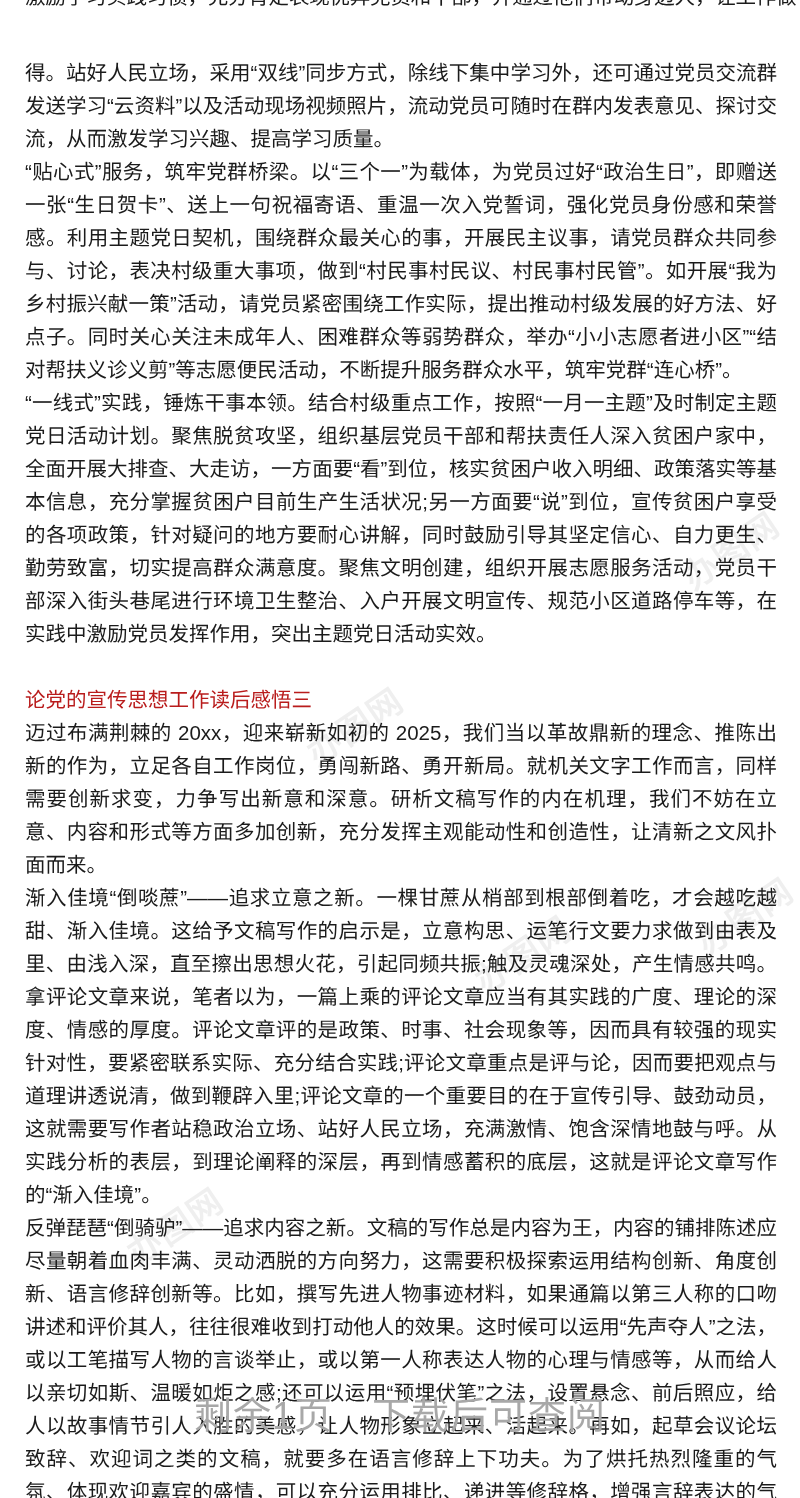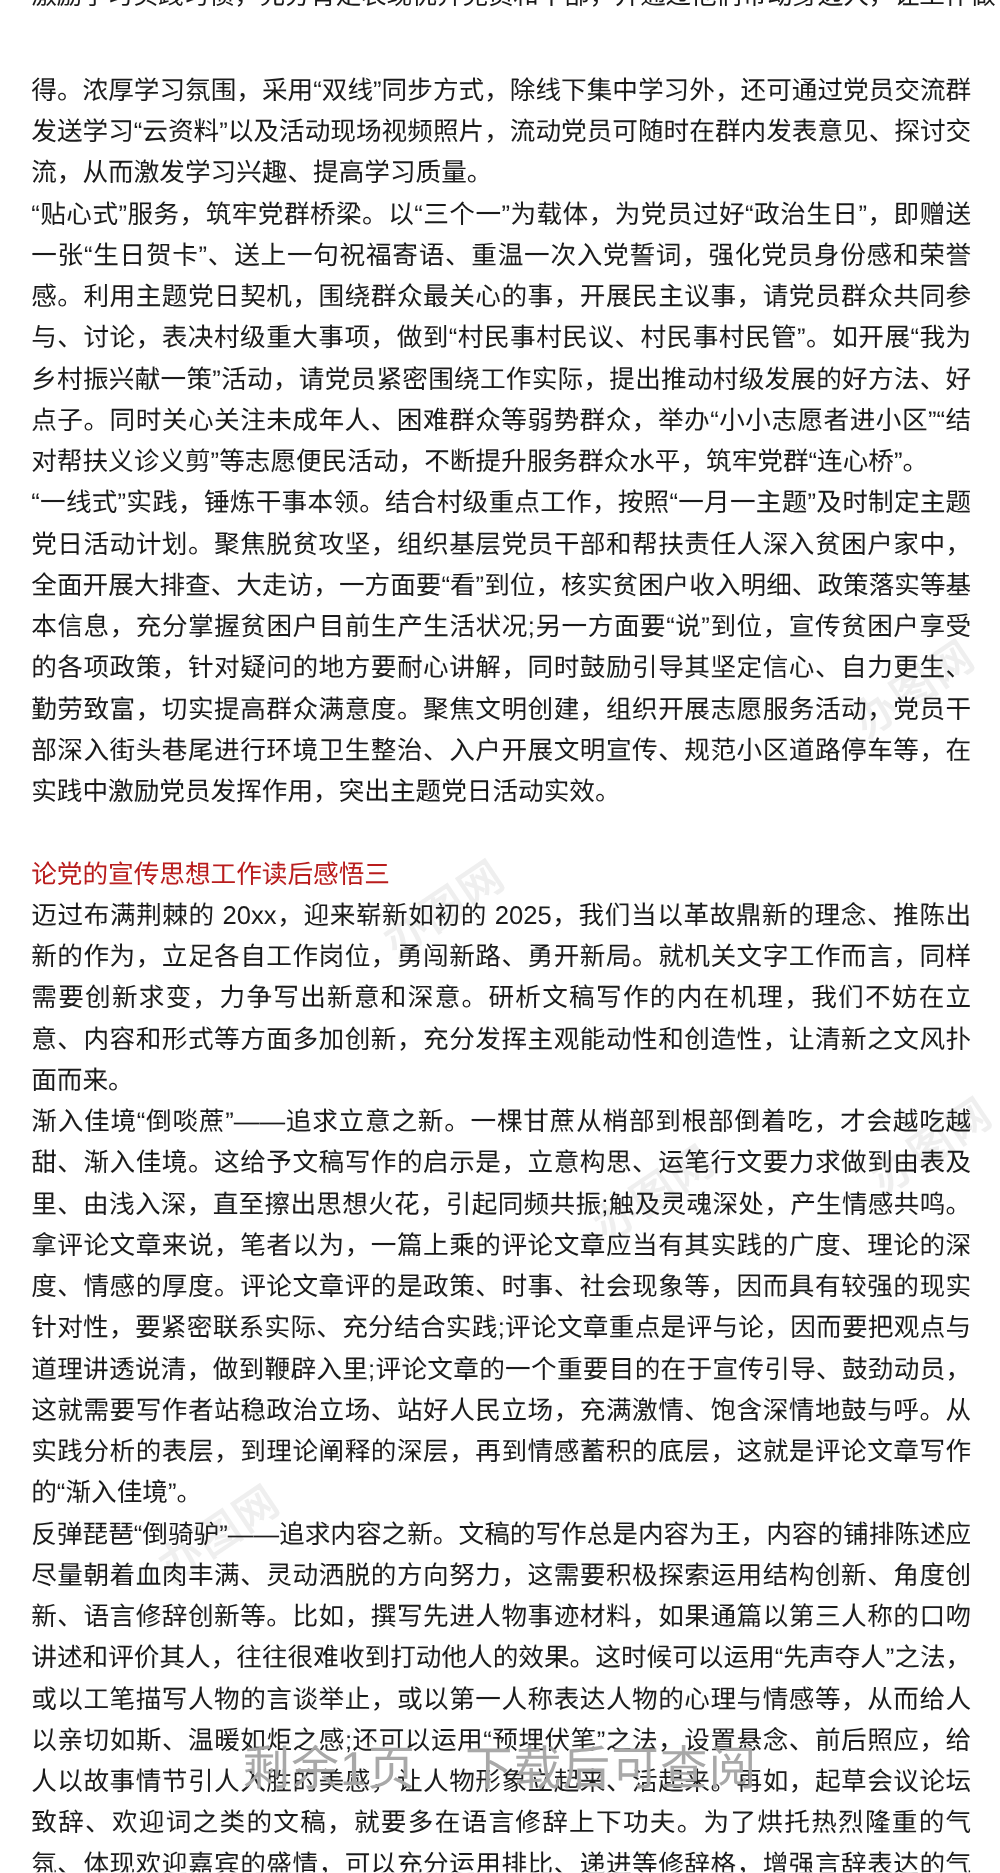--- a/index.html
+++ b/index.html
@@ -118,21 +118,21 @@
   </div>
 
   <div class="watermark wm-4">办图网</div>
   <div class="watermark wm-1">办图网</div>
   <div class="watermark wm-3">办图网</div>
   <div class="watermark wm-2">办图网</div>
   <div class="watermark wm-5">办图网</div>
 
   <div class="doc-body">
 
-    <p class="para">得。浓厚学习氛围，采用“双线”同步方式，除线下集中学习外，还可通过党员交流群发送学习“云资料”以及活动现场视频照片，流动党员可随时在群内发表意见、探讨交流，从而激发学习兴趣、提高学习质量。</p>
+    <p class="para">得。站好人民立场，采用“双线”同步方式，除线下集中学习外，还可通过党员交流群发送学习“云资料”以及活动现场视频照片，流动党员可随时在群内发表意见、探讨交流，从而激发学习兴趣、提高学习质量。</p>
     <p class="para">“贴心式”服务，筑牢党群桥梁。以“三个一”为载体，为党员过好“政治生日”，即赠送一张“生日贺卡”、送上一句祝福寄语、重温一次入党誓词，强化党员身份感和荣誉感。利用主题党日契机，围绕群众最关心的事，开展民主议事，请党员群众共同参与、讨论，表决村级重大事项，做到“村民事村民议、村民事村民管”。如开展“我为乡村振兴献一策”活动，请党员紧密围绕工作实际，提出推动村级发展的好方法、好点子。同时关心关注未成年人、困难群众等弱势群众，举办“小小志愿者进小区”“结对帮扶义诊义剪”等志愿便民活动，不断提升服务群众水平，筑牢党群“连心桥”。</p>
     <p class="para">“一线式”实践，锤炼干事本领。结合村级重点工作，按照“一月一主题”及时制定主题党日活动计划。聚焦脱贫攻坚，组织基层党员干部和帮扶责任人深入贫困户家中，全面开展大排查、大走访，一方面要“看”到位，核实贫困户收入明细、政策落实等基本信息，充分掌握贫困户目前生产生活状况;另一方面要“说”到位，宣传贫困户享受的各项政策，针对疑问的地方要耐心讲解，同时鼓励引导其坚定信心、自力更生、勤劳致富，切实提高群众满意度。聚焦文明创建，组织开展志愿服务活动，党员干部深入街头巷尾进行环境卫生整治、入户开展文明宣传、规范小区道路停车等，在实践中激励党员发挥作用，突出主题党日活动实效。</p>
 
     <div class="blank-line"></div>
 
     <h2 class="section-heading">论党的宣传思想工作读后感悟三</h2>
 
     <p class="para">迈过布满荆棘的 20xx，迎来崭新如初的 2025，我们当以革故鼎新的理念、推陈出新的作为，立足各自工作岗位，勇闯新路、勇开新局。就机关文字工作而言，同样需要创新求变，力争写出新意和深意。研析文稿写作的内在机理，我们不妨在立意、内容和形式等方面多加创新，充分发挥主观能动性和创造性，让清新之文风扑面而来。</p>
     <p class="para">渐入佳境“倒啖蔗”——追求立意之新。一棵甘蔗从梢部到根部倒着吃，才会越吃越甜、渐入佳境。这给予文稿写作的启示是，立意构思、运笔行文要力求做到由表及里、由浅入深，直至擦出思想火花，引起同频共振;触及灵魂深处，产生情感共鸣。拿评论文章来说，笔者以为，一篇上乘的评论文章应当有其实践的广度、理论的深度、情感的厚度。评论文章评的是政策、时事、社会现象等，因而具有较强的现实针对性，要紧密联系实际、充分结合实践;评论文章重点是评与论，因而要把观点与道理讲透说清，做到鞭辟入里;评论文章的一个重要目的在于宣传引导、鼓劲动员，这就需要写作者站稳政治立场、站好人民立场，充满激情、饱含深情地鼓与呼。从实践分析的表层，到理论阐释的深层，再到情感蓄积的底层，这就是评论文章写作的“渐入佳境”。</p>
     <p class="para">反弹琵琶“倒骑驴”——追求内容之新。文稿的写作总是内容为王，内容的铺排陈述应尽量朝着血肉丰满、灵动洒脱的方向努力，这需要积极探索运用结构创新、角度创新、语言修辞创新等。比如，撰写先进人物事迹材料，如果通篇以第三人称的口吻讲述和评价其人，往往很难收到打动他人的效果。这时候可以运用“先声夺人”之法，或以工笔描写人物的言谈举止，或以第一人称表达人物的心理与情感等，从而给人以亲切如斯、温暖如炬之感;还可以运用“预埋伏笔”之法，设置悬念、前后照应，给人以故事情节引人入胜的美感，让人物形象立起来、活起来。再如，起草会议论坛致辞、欢迎词之类的文稿，就要多在语言修辞上下功夫。为了烘托热烈隆重的气氛、体现欢迎嘉宾的盛情，可以充分运用排比、递进等修辞格，增强言辞表达的气势;或有效运用比拟手法，恰当引用诗词典故，增强言辞表达的感染力。</p>

